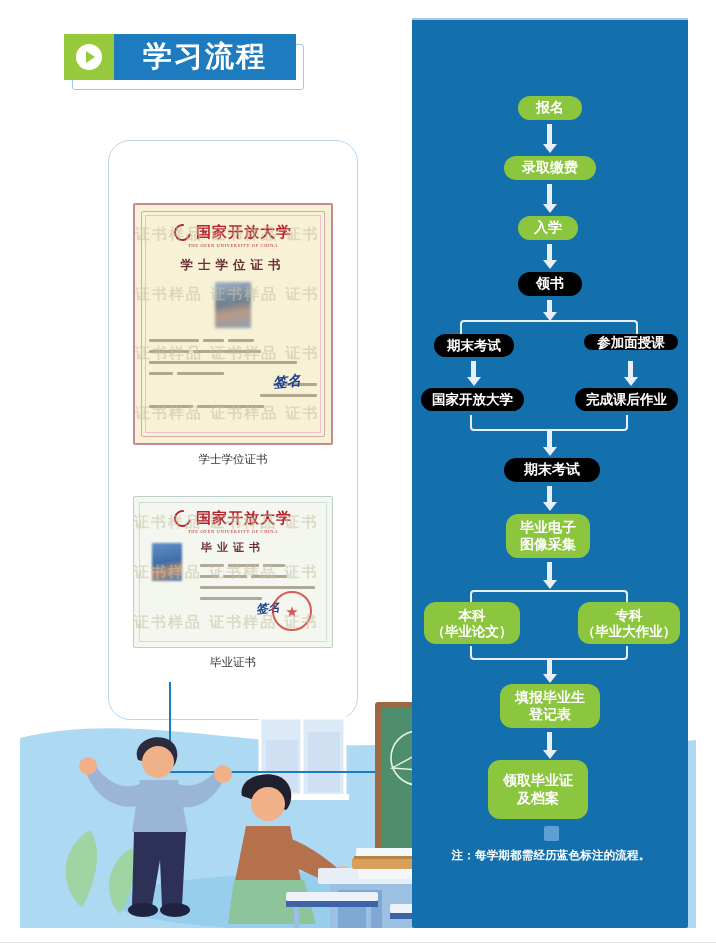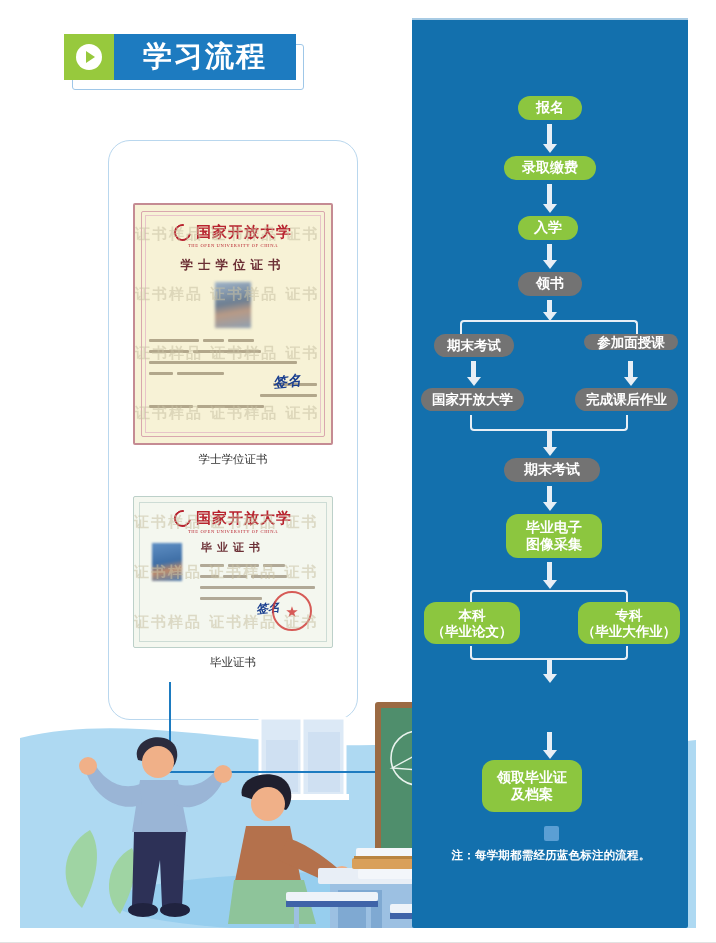--- a/index.html
+++ b/index.html
@@ -154,21 +154,21 @@
   }
   #flow { position: absolute; inset: 0; }
 
   .node {
     position: absolute; display: flex; align-items: center; justify-content: center;
     text-align: center; color: #ffffff; font-weight: bold;
     font-family: "DejaVu Sans", "Liberation Sans", sans-serif;
     border-radius: 12px; line-height: 1.22; white-space: pre-line;
   }
   .node.green { background: #8cc63f; }
-  .node.blue  { background: #737373; }
+  .node.blue  { background: #000000; }
 
   .arrow { position: absolute; background: #e8eff6; width: 5px; }
   .arrow-head {
     position: absolute; width: 0; height: 0;
     border-left: 7px solid transparent; border-right: 7px solid transparent;
     border-top: 9px solid #e8eff6;
   }
   .brace { position: absolute; border: 2.5px solid #e8eff6; }
 
   #footnote {
@@ -429,41 +429,43 @@
       <div class="node blue" style="left:163px; top:370px; width:103px; height:23px; font-size:13.5px;">完成课后作业</div>
 
       <div class="brace" style="left:58px; top:397px; width:158px; height:16px; border-top:none; border-radius:0 0 4px 4px;"></div>
       <div class="arrow" style="left:135px; top:411px; height:20px;"></div>
       <div class="arrow-head" style="left:131px; top:429px;"></div>
 
       <div class="node blue" style="left:92px; top:440px; width:96px; height:24px; font-size:14px;">期末考试</div>
       <div class="arrow" style="left:135px; top:468px; height:18px;"></div>
       <div class="arrow-head" style="left:131px; top:484px;"></div>
 
-      <div class="node green" style="left:94px; top:496px; width:96px; height:44px; font-size:14px;">毕业电子
+      <div class="node green" style="left:94px; top:496px; width:84px; height:44px; font-size:14px;">毕业电子
 图像采集</div>
       <div class="arrow" style="left:135px; top:544px; height:20px;"></div>
       <div class="arrow-head" style="left:131px; top:562px;"></div>
 
       <div class="brace" style="left:58px; top:572px; width:158px; height:14px; border-bottom:none; border-radius:4px 4px 0 0;"></div>
 
       <div class="node green" style="left:166px; top:584px; width:102px; height:42px; font-size:13.5px;">专科
 （毕业大作业）</div>
 
       <div class="node green" style="left:12px; top:584px; width:96px; height:42px; font-size:13.5px;">本科
 （毕业论文）</div>
 
       <div class="brace" style="left:58px; top:628px; width:158px; height:14px; border-top:none; border-radius:0 0 4px 4px;"></div>
       <div class="arrow" style="left:135px; top:640px; height:18px;"></div>
       <div class="arrow-head" style="left:131px; top:656px;"></div>
 
+      <div class="node green" style="left:88px; top:666px; width:100px; height:44px; font-size:14px;">填报毕业生
+登记表</div>
       <div class="arrow" style="left:135px; top:714px; height:20px;"></div>
       <div class="arrow-head" style="left:131px; top:732px;"></div>
 
-      <div class="node green" style="left:70px; top:742px; width:100px; height:52px; font-size:14px;">领取毕业证
+      <div class="node green" style="left:76px; top:742px; width:100px; height:59px; font-size:14px;">领取毕业证
 及档案</div>
 
     </div>
 
     <div id="footnote" style="top:808px;">
       <span id="footnote-swatch"></span>
       <span id="footnote-text">注：每学期都需经历蓝色标注的流程。</span>
     </div>
   </div>
 

